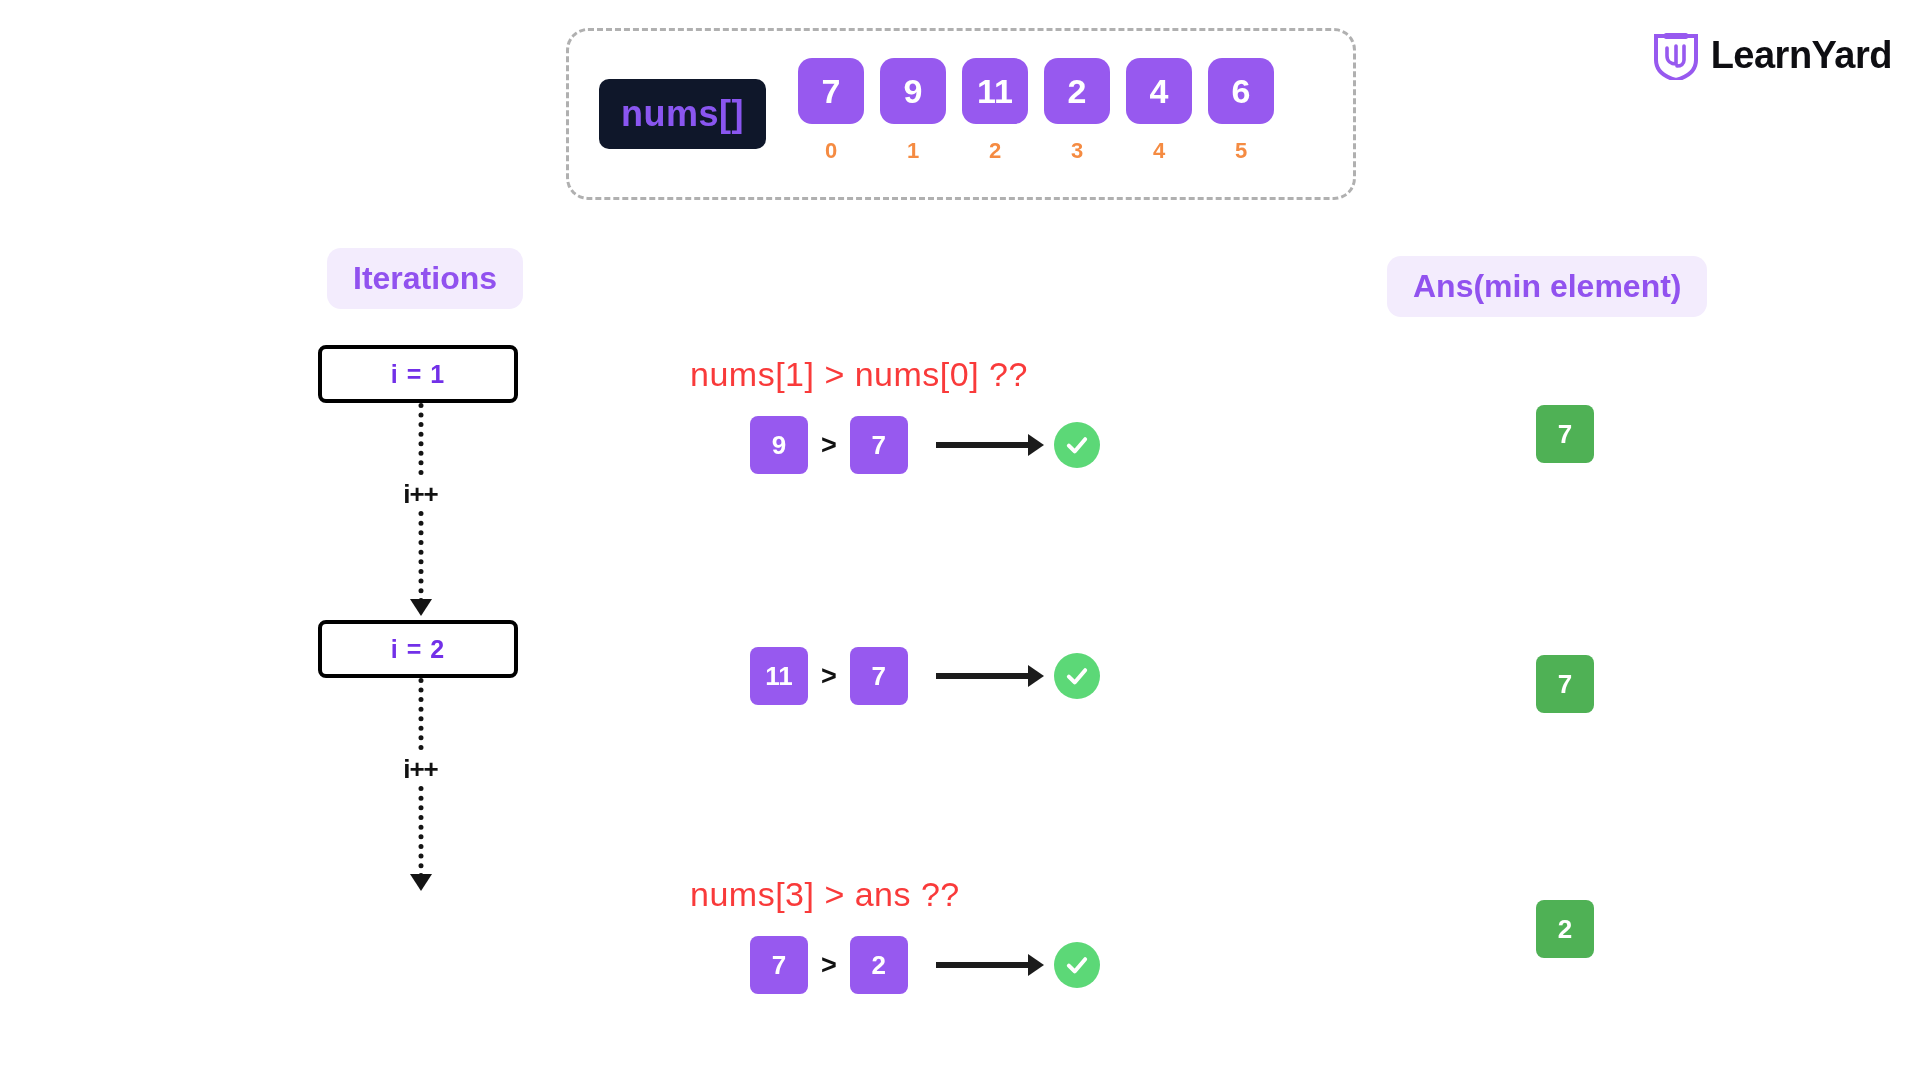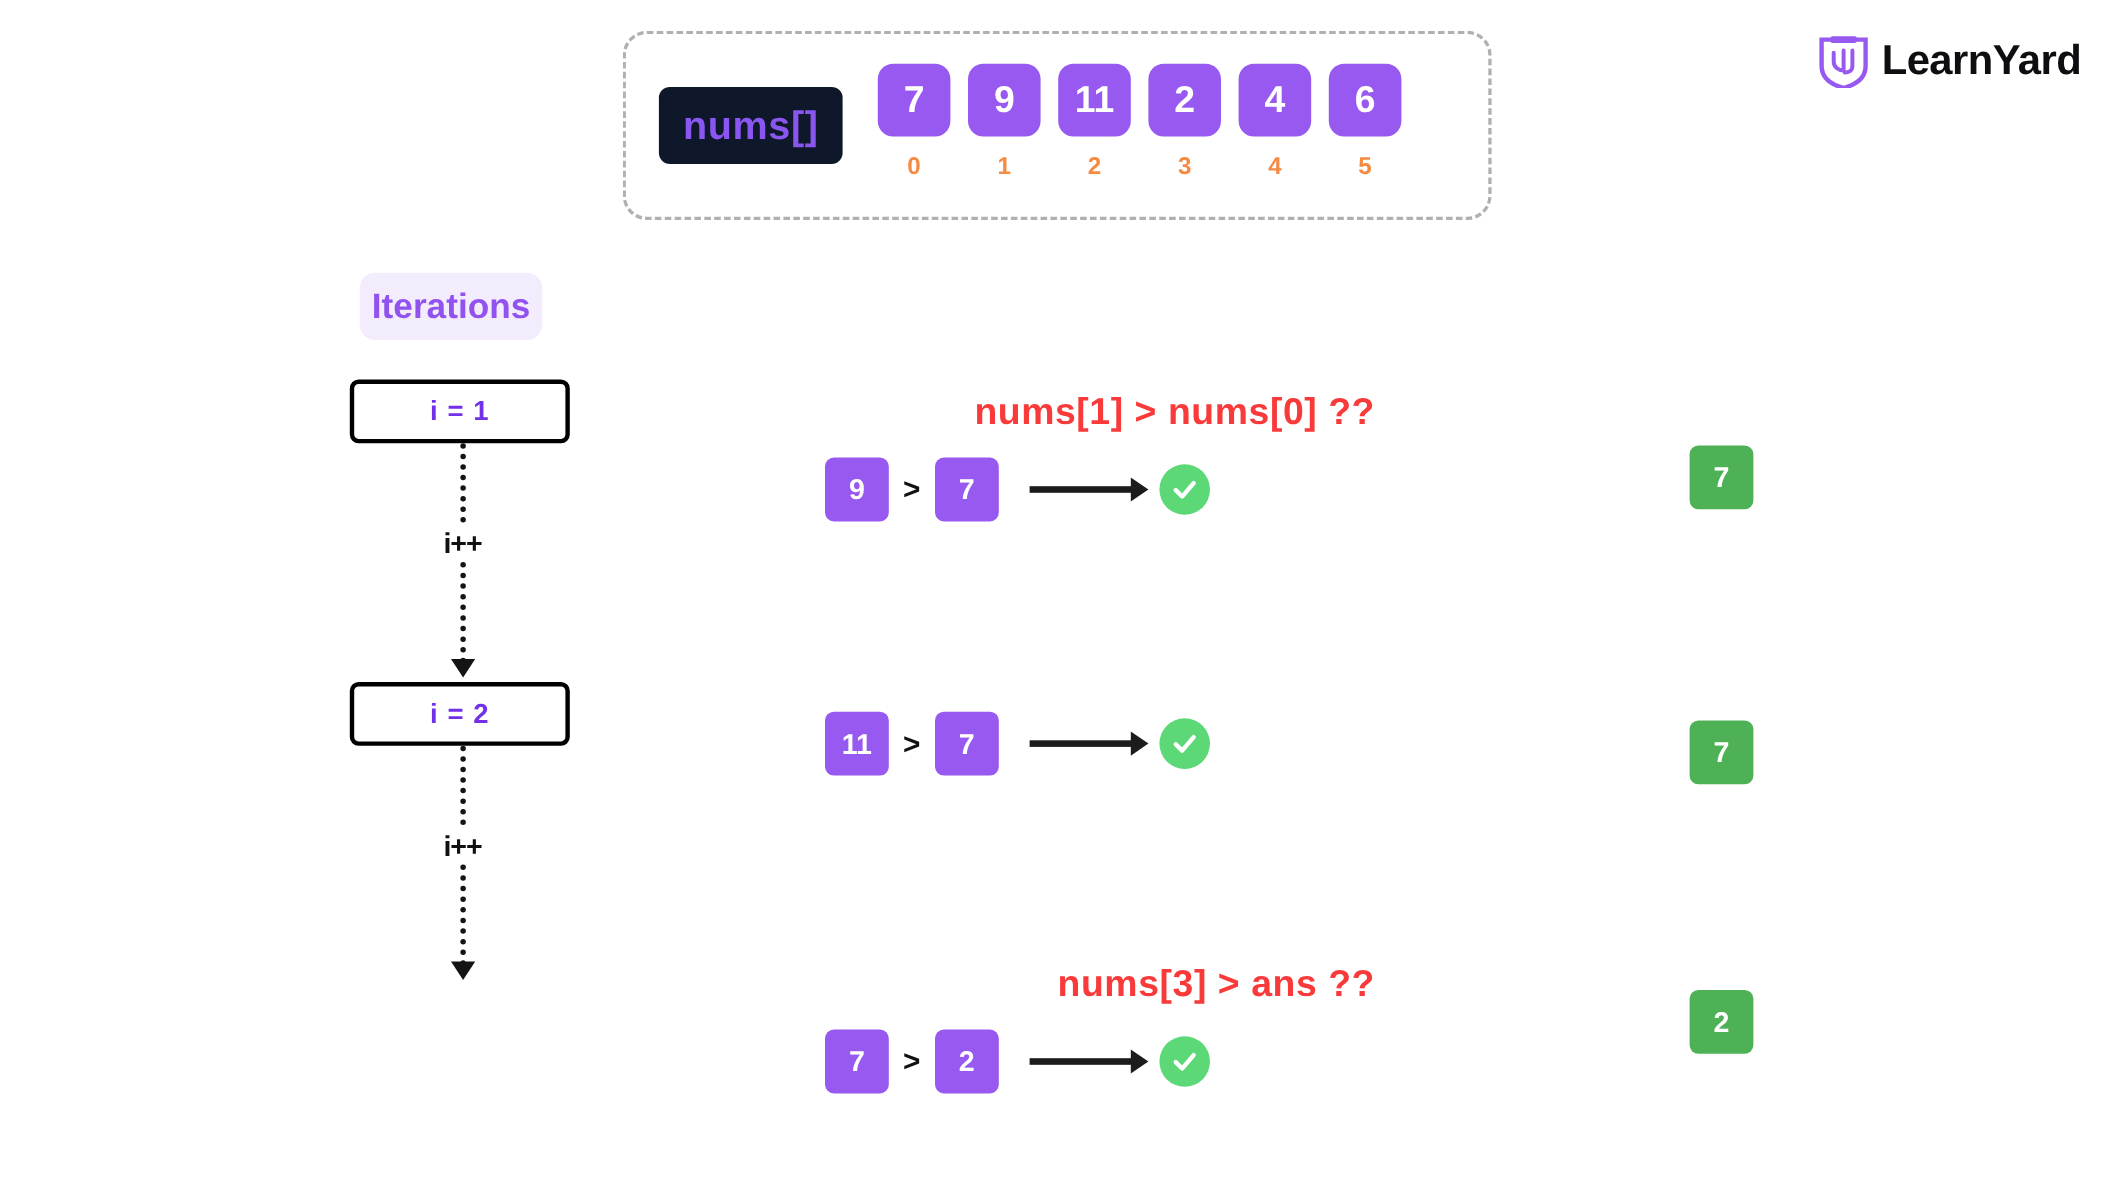--- a/index.html
+++ b/index.html
@@ -49,21 +49,21 @@
   .cell-idx {
     margin-top: 14px; color: #f58b42;
     font-size: 22px; font-weight: 700;
   }
 
   
   .col-head {
     position: absolute;
     background: #f3ecfd; color: #9152ef;
     font-size: 32px; font-weight: 700;
-    padding: 12px 11px; border-radius: 14px;
+    padding: 12px 26px; border-radius: 14px;
     white-space: nowrap;
   }
   #head-iterations  { left: 327px;  top: 248px; }
   #head-comparisons { left: 795px;  top: 248px; }
   #head-ans         { left: 1387px; top: 256px; }
 
   
   .iter-col { position: absolute; left: 318px; top: 345px; width: 205px; }
   .iter-box {
     width: 200px; height: 58px;
@@ -96,22 +96,22 @@
     border-right: 11px solid transparent;
     border-top: 17px solid #141414;
   }
 
   
   .cmp-row { position: absolute; left: 690px; width: 560px; }
   #cmp-row-0 { top: 355px; }
   #cmp-row-1 { top: 625px; }
   #cmp-row-2 { top: 875px; }
   .cmp-q {
-    text-align: right; color: #f93a3a;
-    font-size: 34px; font-weight: 700; letter-spacing: 0.5px;
+    text-align: left; color: #f93a3a;
+    font-size: 34px; font-weight: 400; letter-spacing: 0.5px;
   }
   .cmp-body {
     display: flex; align-items: center;
     margin-top: 22px; padding-left: 60px;
   }
   .mini-tile {
     width: 58px; height: 58px; border-radius: 8px;
     background: #9759ef; color: #fff;
     display: flex; align-items: center; justify-content: center;
     font-size: 26px; font-weight: 700;
@@ -188,20 +188,21 @@
         <div class="cell-idx">4</div>
       </div>
       <div class="cell-col">
         <div class="cell">6</div>
         <div class="cell-idx">5</div>
       </div>
     </div>
   </div>
 
   <div class="col-head" id="head-iterations">Iterations</div>
+  <div class="col-head" id="head-ans">Ans(min element)</div>
 
   <div class="iter-col">
     <div class="iter-box">i = 1</div>
 
     <div class="iter-gap">
       <span class="dot-line top"></span>
       <span class="iplus">i++</span>
       <span class="dot-line bot"></span>
       <span class="arrow-head-down"></span>
     </div>

